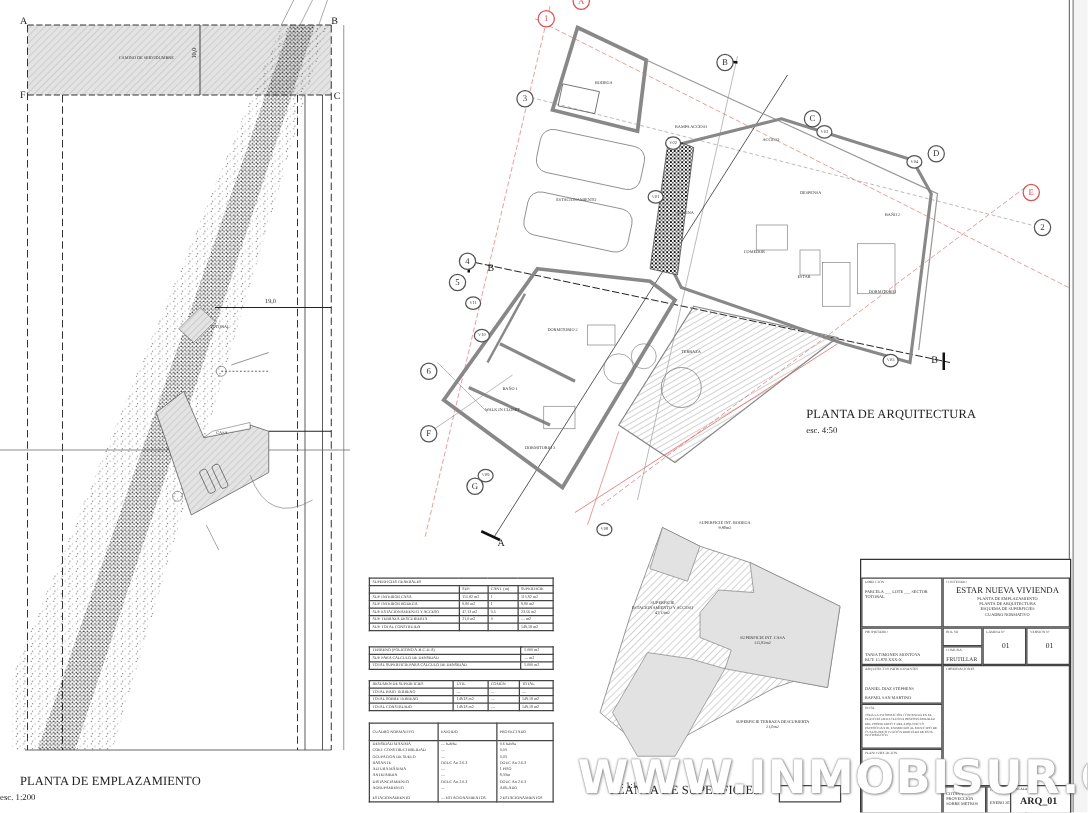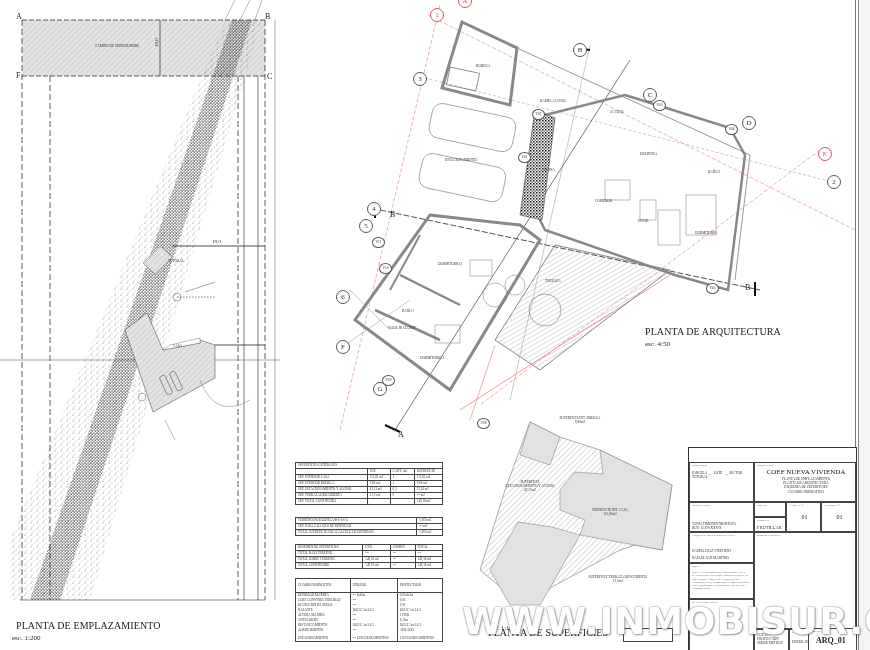--- a/index.html
+++ b/index.html
@@ -89,21 +89,21 @@
   <span class="letter" style="left:16px;top:12px;">A</span>
   <span class="letter" style="left:265px;top:12px;">B</span>
   <span class="letter" style="left:267px;top:72px;">C</span>
   <span class="letter" style="left:16px;top:71px;">F</span>
   <span class="abs tiny" style="left:95px;top:44px;">CAMINO DE SERVIDUMBRE</span>
   <span class="abs" style="left:152px;top:40px;font-size:5px;transform:rotate(-90deg);">10,0</span>
   <span class="abs" style="left:212px;top:239px;font-size:5px;">19,0</span>
   <span class="abs tiny" style="left:168px;top:259px;">TOTORAL</span>
   <span class="abs tiny" style="left:173px;top:344px;">CASA</span>
   <div class="abs title" style="left:16px;top:620px;">PLANTA DE EMPLAZAMIENTO</div>
-  <div class="abs scale" style="left:12px;top:634px;">esc. 1:200</div>
+  <div class="abs scale" style="left:0;top:634px;">esc. 1:200</div>
 </div>
 
 <div class="abs" style="left:290px;top:0;width:565px;height:440px;">
   <svg width="565" height="440">
     <defs>
       <pattern id="hatch2" width="4" height="4" patternUnits="userSpaceOnUse" patternTransform="rotate(60)">
         <line x1="0" y1="0" x2="0" y2="4" stroke="#999" stroke-width="0.7"></line>
       </pattern>
       <pattern id="stone" width="3" height="3" patternUnits="userSpaceOnUse">
         <rect width="3" height="3" fill="#fff"></rect>
@@ -377,21 +377,21 @@
 </tbody>
   </table>
 
 <div class="tblock">
   <div class="cell" style="left:0;top:14px;width:65px;height:40px;">
     <span class="lbl">DIRECCIÓN</span>
     <span class="abs tiny" style="left:2px;top:8px;width:55px;white-space:normal;">PARCELA ___ LOTE ___ SECTOR TOTORAL</span>
   </div>
   <div class="cell" style="left:65px;top:14px;width:102px;height:40px;">
     <span class="lbl">CONTENIDO</span>
-    <div class="abs" style="left:0;top:5px;width:102px;text-align:center;font-size:7px;">COEF NUEVA VIVIENDA</div>
+    <div class="abs" style="left:0;top:5px;width:102px;text-align:center;font-size:7px;">ESTAR NUEVA VIVIENDA</div>
     <div class="abs tiny" style="left:0;top:14px;width:102px;text-align:center;">
       <div>PLANTA DE EMPLAZAMIENTO</div>
       <div>PLANTA DE ARQUITECTURA</div>
       <div>ESQUEMA DE SUPERFICIES</div>
       <div>CUADRO NORMATIVO</div>
     </div>
   </div>
   <div class="cell" style="left:0;top:54px;width:65px;height:30px;">
     <span class="lbl">PROPIETARIO</span>
     <span class="abs tiny" style="left:2px;top:19px;">TANIA TIMONEN MONTOYA</span>

